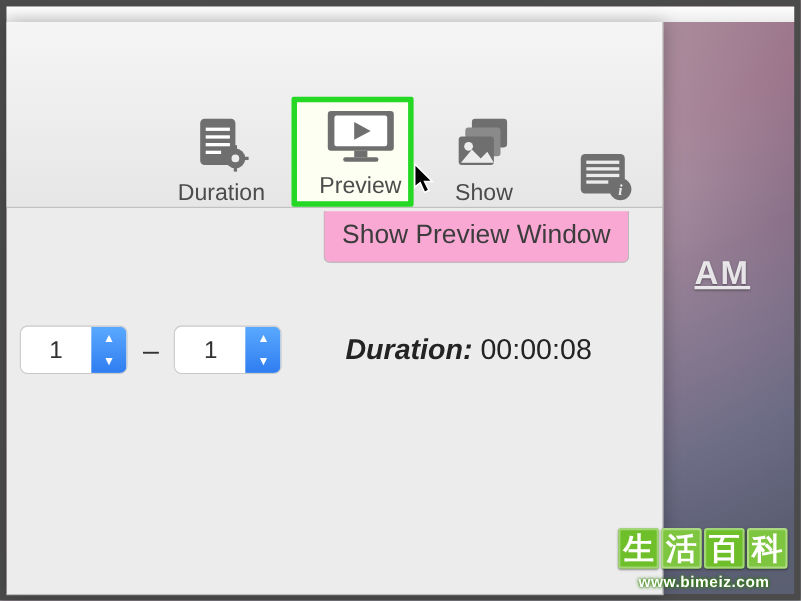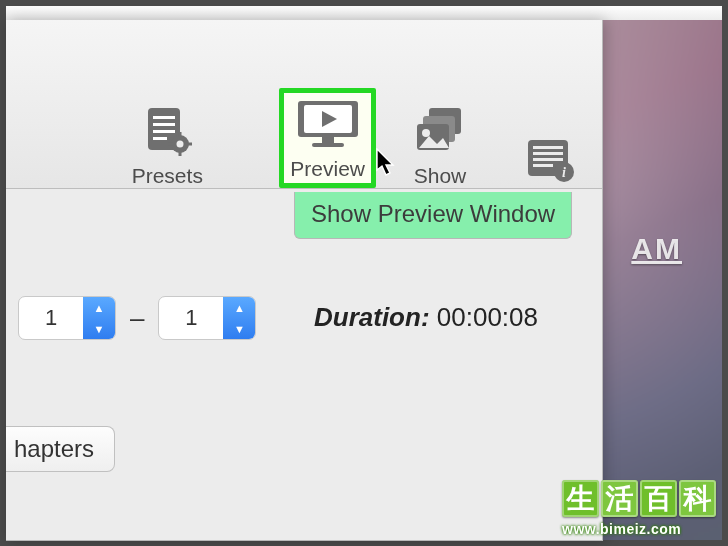--- a/index.html
+++ b/index.html
@@ -24,27 +24,27 @@
   .toolbar{position:absolute;left:0;right:0;top:0;height:168px;
     background:linear-gradient(#f5f5f5,#e6e6e6);
     border-bottom:1px solid #bdbdbd;
     display:flex;align-items:flex-end;justify-content:flex-end;
     padding-right:6px;padding-bottom:0;}
   .tb-group{display:flex;gap:18px;align-items:flex-end;margin-bottom:0;}
   .tb-item{display:flex;flex-direction:column;align-items:center;
     width:92px;}
   .tb-icon{width:58px;height:54px;display:flex;align-items:center;justify-content:center;}
   .tb-label{margin-top:6px;font-size:21px;color:#4c4c4c;}
-  .highlight{border:5px solid #24d824;border-radius:2px;background:#fdfff2;padding:4px 6px 2px 6px;width:auto;margin-left:48px;}
+  .highlight{border:5px solid #24d824;border-radius:2px;background:#fdfff2;padding:4px 6px 2px 20px;width:auto;}
   .highlight .tb-icon{width:72px;}
   
   .cursor{position:absolute;left:370px;top:128px;width:22px;height:30px;}
   
   .tooltip{position:absolute;left:288px;top:172px;
-    background:#86efac;border:1px solid #b7b7b7;border-top:none;
+    background:#f9a8d4;border:1px solid #b7b7b7;border-top:none;
     border-radius:0 0 6px 6px;padding:8px 16px 10px 16px;
     font-size:24px;color:#3c3c3c;}
   
   .body{position:absolute;left:0;right:0;top:168px;bottom:0;}
   .steppers{position:absolute;left:12px;top:108px;display:flex;align-items:center;gap:14px;}
   .stepper{display:flex;align-items:center;background:#fff;border:1px solid #c9c9c9;border-radius:7px;
     height:42px;overflow:hidden;font-size:22px;}
   .stepper .val{width:64px;text-align:center;color:#333;}
   .stepper .btns{width:32px;height:100%;background:linear-gradient(#5aa9ff,#2f7df0);
     display:flex;flex-direction:column;color:#fff;}
@@ -59,21 +59,21 @@
   .am{position:absolute;right:46px;top:234px;font:700 30px/1 -apple-system,Arial;
     color:rgba(255,255,255,.85);letter-spacing:2px;text-shadow:0 1px 2px rgba(0,0,0,.4);text-decoration:underline;}
   
   .logo{position:absolute;right:10px;bottom:10px;width:156px;height:56px;z-index:50;}
   .logo .box{position:absolute;top:0;width:37px;height:37px;border-radius:3px;
     display:flex;align-items:center;justify-content:center;color:#fff;
     font:700 28px/1 "STHeiti","Microsoft YaHei",sans-serif;
     box-shadow:inset 0 0 0 2px rgba(255,255,255,.35), 0 1px 2px rgba(0,0,0,.4);}
   .logo .b1{left:0;background:#6fbf2b;} .logo .b2{left:39px;background:#7ec63f;}
   .logo .b3{left:78px;background:#6fbf2b;} .logo .b4{left:117px;background:#7ec63f;}
-  .logo .url{position:absolute;left:0;right:0;bottom:0;text-align:left;
+  .logo .url{position:absolute;left:0;right:0;bottom:0;text-align:center;
     font:700 14px/1 Arial;color:#fff;letter-spacing:.5px;
     text-shadow:0 0 3px #2d7f00,0 0 3px #2d7f00;}
   svg{display:block;}
 </style>
 </head>
 <body>
 
 <div class="desktop"></div>
 <div class="frame"></div>
 <div class="menubar"></div>
@@ -96,21 +96,21 @@
             <circle cx="40" cy="40" r="9" fill="#6f6f6f"></circle>
             <circle cx="40" cy="40" r="3.5" fill="#ececec"></circle>
             <g fill="#6f6f6f">
               <rect x="38.5" y="28" width="3" height="5"></rect>
                 <rect x="38.5" y="47" width="3" height="5"></rect>
               <rect x="28" y="38.5" width="5" height="3"></rect>
                 <rect x="47" y="38.5" width="5" height="3"></rect>
             </g>
           </svg>
         </div>
-        <div class="tb-label">Presets</div>
+        <div class="tb-label">Duration</div>
       </div>
 
       <div class="tb-item highlight">
         <div class="tb-icon">
           <svg width="72" height="54" viewBox="0 0 72 54">
             <rect x="6" y="4" width="60" height="36" rx="3" fill="#6f6f6f"></rect>
             <rect x="12" y="8" width="48" height="28" rx="2" fill="#fff"></rect>
             <g fill="#6f6f6f">
               <rect x="8" y="9" width="3" height="3"></rect>
                 <rect x="8" y="15" width="3" height="3"></rect>
@@ -185,23 +185,20 @@
           <span>▼</span>
         </div>
       </div>
     </div>
 
     <div class="duration-row">
       <b>Duration:</b>
       <span>00:00:08</span>
     </div>
 
-    <div class="chapters-btn">
-      <span>hapters</span>
-    </div>
 
   </div>
 </div>
 
 <div class="logo">
   <div class="box b1">生</div>
   <div class="box b2">活</div>
   <div class="box b3">百</div>
   <div class="box b4">科</div>
   <div class="url">www.bimeiz.com</div>

